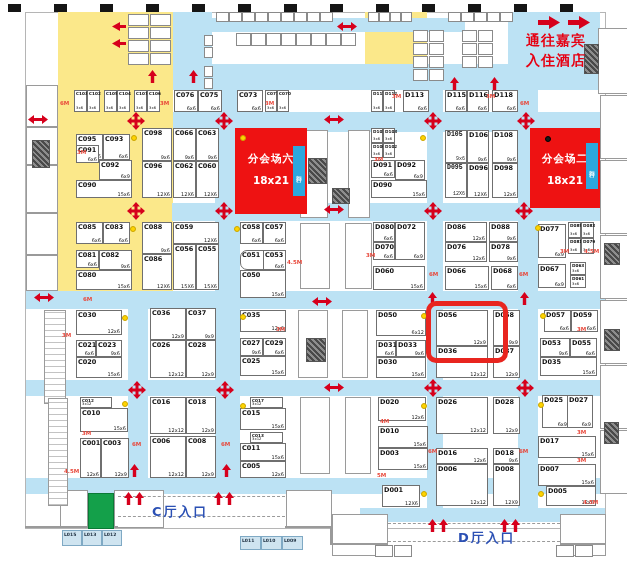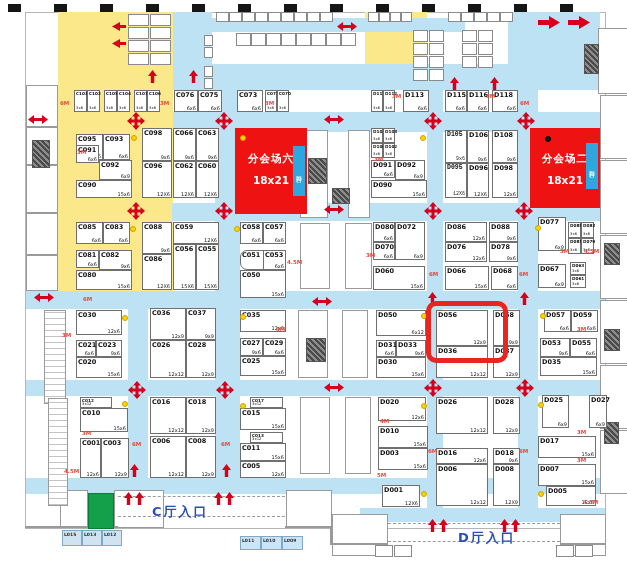--- a/index.html
+++ b/index.html
@@ -105,20 +105,24 @@
       <div class="abs hatch" style="left: 32px; top: 140px; width: 16px; height: 26px;"></div>
       <div class="abs hatch" style="left: 308px; top: 158px; width: 17px; height: 24px;"></div>
       <div class="abs hatch" style="left: 332px; top: 188px; width: 16px; height: 14px;"></div>
       <div class="abs hatch" style="left: 306px; top: 338px; width: 18px; height: 22px;"></div>
       <div class="abs hatch" style="left: 584px; top: 44px; width: 13px; height: 28px;"></div>
       <div class="abs hatch" style="left: 604px; top: 243px; width: 14px; height: 20px;"></div>
       <div class="abs hatch" style="left: 604px; top: 329px; width: 14px; height: 20px;"></div>
       <div class="abs hatch" style="left: 604px; top: 422px; width: 13px; height: 20px;"></div>
     </div>
 
+  <div class="abs" id="hotel-text">
+    <span>通往嘉宾</span><br>
+    <span>入住酒店</span>
+  </div>
 
   <div class="hall" style="left:235px;top:128px;width:72px;height:86px;">
     <span class="hname">分会场六</span>
     <span class="hsize">18x21</span>
   </div>
   <div class="stage" style="left:293px;top:146px;width:12px;height:50px;">舞台</div>
   <div class="hall" style="left:530px;top:128px;width:70px;height:80px;">
     <span class="hname">分会场二</span>
     <span class="hsize">18x21</span>
   </div>
@@ -396,21 +400,21 @@
         <span class="bsz">9x6</span>
       </div>
       <div class="booth" style="left: 445px; top: 266px; width: 44px; height: 24px;">
         <span class="bid">D066</span>
         <span class="bsz">15x6</span>
       </div>
       <div class="booth" style="left: 491px; top: 266px; width: 27px; height: 24px;">
         <span class="bid">D068</span>
         <span class="bsz">6x6</span>
       </div>
-      <div class="booth" style="left: 538px; top: 217px; width: 28px; height: 34px;">
+      <div class="booth" style="left: 538px; top: 224px; width: 28px; height: 34px;">
         <span class="bid">D077</span>
         <span class="bsz">6x9</span>
       </div>
       <div class="booth tiny" style="left: 568px; top: 222px; width: 13px; height: 16px;">
         <span class="bid">D085</span>
         <span class="bsz">3x6</span>
       </div>
       <div class="booth tiny" style="left: 581px; top: 222px; width: 13px; height: 16px;">
         <span class="bid">D083</span>
         <span class="bsz">3x6</span>
@@ -624,21 +628,21 @@
         <span class="bsz">12x12</span>
       </div>
       <div class="booth" style="left: 493px; top: 464px; width: 27px; height: 42px;">
         <span class="bid">D008</span>
         <span class="bsz">12X9</span>
       </div>
       <div class="booth" style="left: 542px; top: 395px; width: 27px; height: 33px;">
         <span class="bid">D025</span>
         <span class="bsz">6x9</span>
       </div>
-      <div class="booth" style="left: 589px; top: 395px; width: 18px; height: 33px; padding-left: 9px;">
+      <div class="booth" style="left: 567px; top: 395px; width: 26px; height: 33px; padding-left: 9px;">
         <span class="bid">D027</span>
         <span class="bsz">6x9</span>
       </div>
       <div class="booth" style="left: 538px; top: 436px; width: 58px; height: 22px;">
         <span class="bid">D017</span>
         <span class="bsz">15x6</span>
       </div>
       <div class="booth" style="left: 538px; top: 464px; width: 58px; height: 22px;">
         <span class="bid">D007</span>
         <span class="bsz">15x6</span>

